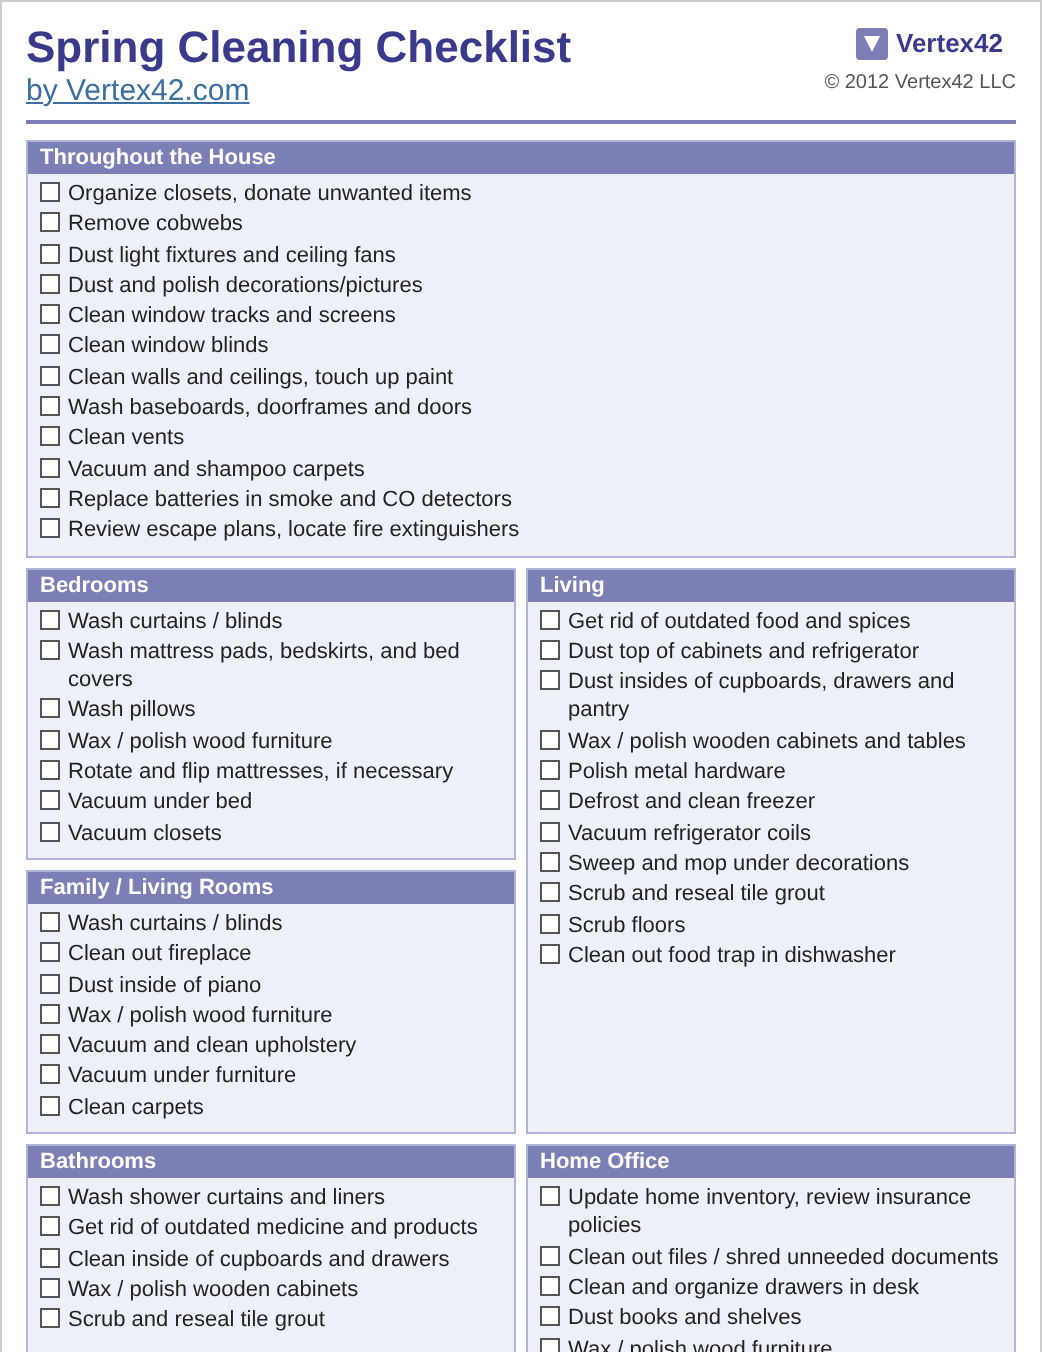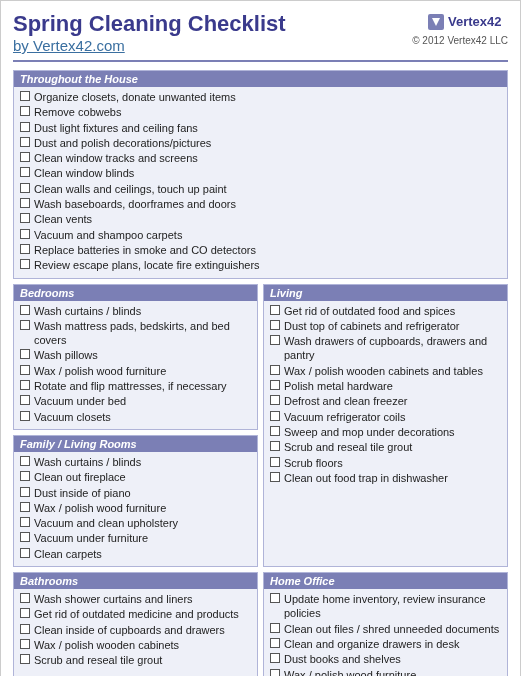--- a/index.html
+++ b/index.html
@@ -47,21 +47,20 @@
       padding: 0 0 4px 0;
       margin-bottom: 0;
     }
     .section-header {
       background: #7b7fb5;
       color: #fff;
       font-weight: bold;
       font-size: 11px;
       padding: 2px 6px;
       margin-bottom: 3px;
-      font-style: italic;
     }
     .section-items {
       padding: 0 6px;
     }
     .item {
       display: flex;
       align-items: flex-start;
       gap: 4px;
       margin-bottom: 1px;
       line-height: 1.3;
@@ -242,21 +241,21 @@
             <div class="item">
               <span class="checkbox"></span>
               <span class="item-text">Get rid of outdated food and spices</span>
             </div>
             <div class="item">
               <span class="checkbox"></span>
               <span class="item-text">Dust top of cabinets and refrigerator</span>
             </div>
             <div class="item">
               <span class="checkbox"></span>
-              <span class="item-text">Wash drawers of cupboards, drawers and pantry</span>
+              <span class="item-text">Dust insides of cupboards, drawers and pantry</span>
             </div>
             <div class="item">
               <span class="checkbox"></span>
               <span class="item-text">Wax / polish wooden cabinets and tables</span>
             </div>
             <div class="item">
               <span class="checkbox"></span>
               <span class="item-text">Polish metal hardware</span>
             </div>
             <div class="item">

